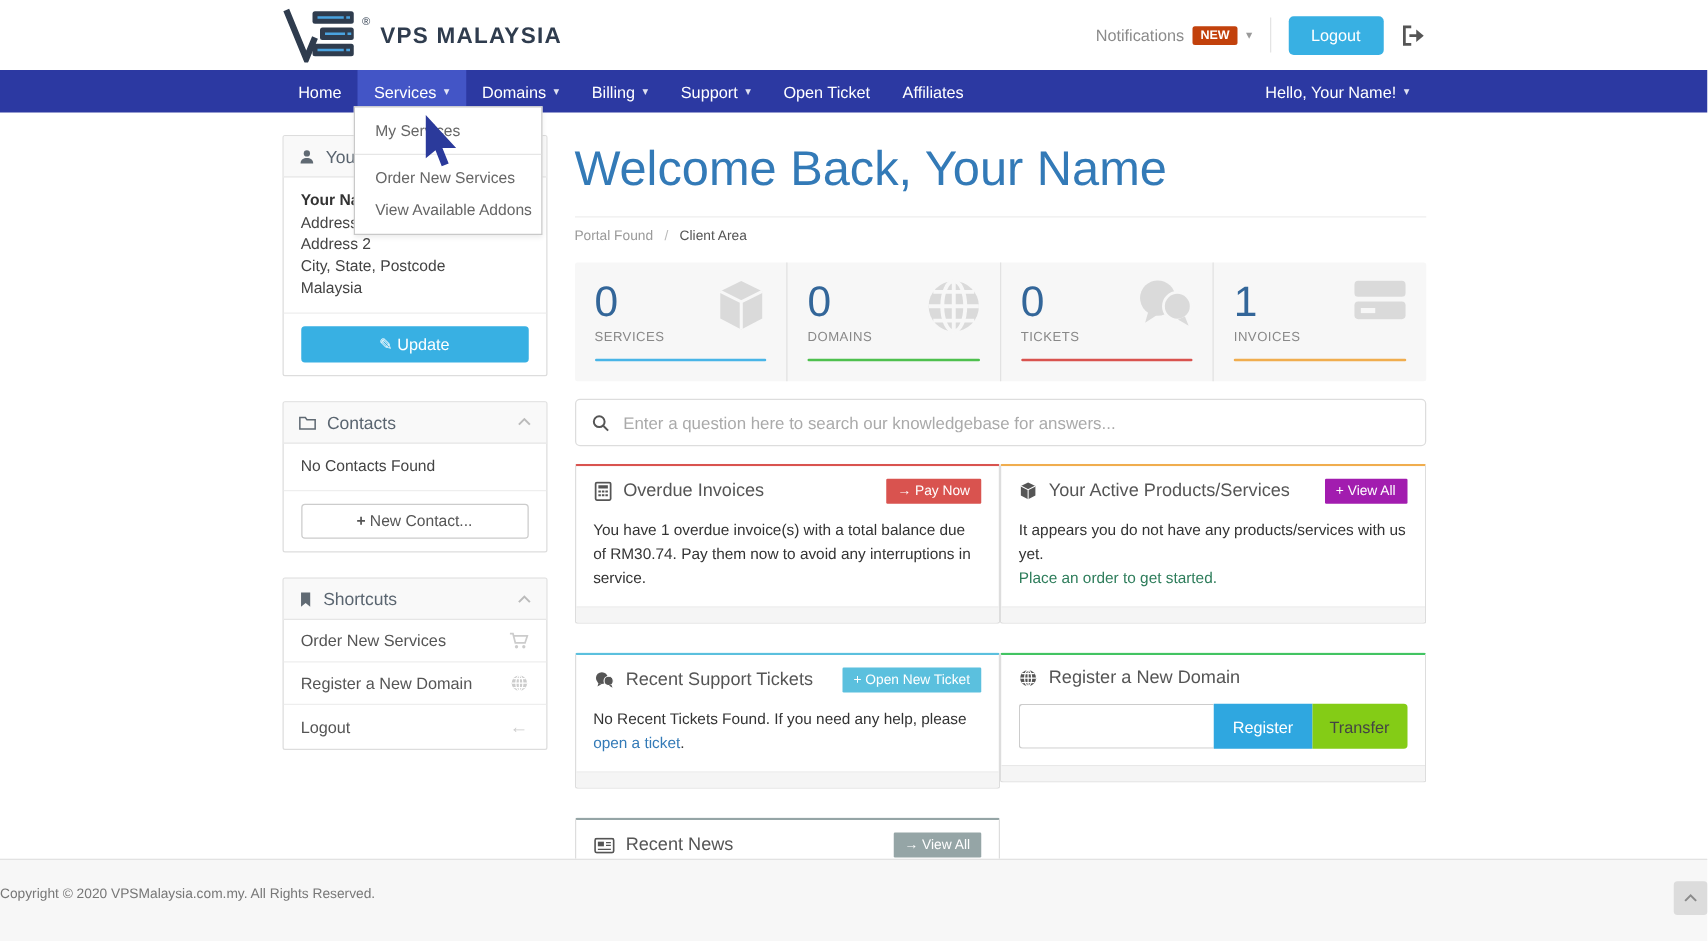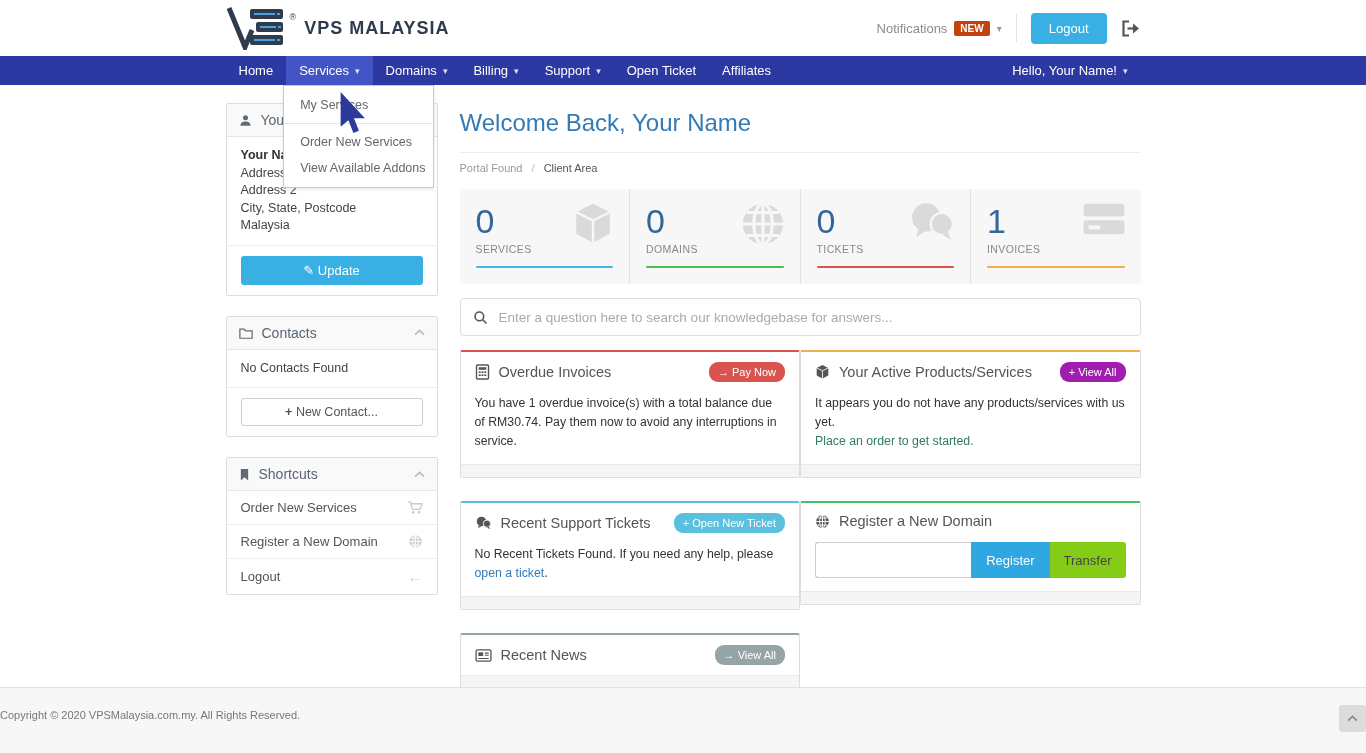--- a/index.html
+++ b/index.html
@@ -16,21 +16,21 @@
   .top-right{display:flex;align-items:center}
   .notif-label{color:#8b8b8b;font-size:13px;margin-right:7px}
   .badge-new{background:#c2410c;color:#fff;font-size:10px;font-weight:bold;padding:2px 6px;border-radius:2px}
   .caret-sm{color:#9a9a9a;font-size:10px;margin-left:7px}
   .vdiv{width:1px;height:28px;background:#e4e4e4;margin:0 14px}
   .btn-logout{background:#38b0e3;color:#fff;border:none;border-radius:4px;padding:8px 18px;font-size:13px;cursor:pointer}
   .exit-ic{margin-left:14px;display:flex}
 
   
   .navbar{flex:0 0 29px;background:#2c39a2}
-  .navbar .container{display:flex;height:29px;font-size:13px;color:#fff;position:relative}
+  .navbar .container{display:flex;height:34px;font-size:13px;color:#fff;position:relative}
   .nav-item{padding:0 13px;display:flex;align-items:center;gap:6px;cursor:pointer;white-space:nowrap}
   .nav-item .crt{font-size:9px;opacity:.85}
   .nav-item.active{background:#4355c6;position:relative}
   .nav-spacer{flex:1}
   .dropdown{position:absolute;top:29px;left:-3px;width:151px;background:#fff;border:1px solid #c9c9c9;padding:6px 0;z-index:20;box-shadow:0 2px 4px rgba(0,0,0,.08)}
   .dropdown-item{padding:6px 16px;font-size:12.5px;color:#666;cursor:pointer}
   .dropdown-divider{border-top:1px solid #e6e6e6;margin:5px 0}
   .cursor-overlay{position:absolute;left:55px;top:6px;z-index:21;pointer-events:none}
 
   
@@ -46,21 +46,21 @@
   .spanel-body .owner{font-weight:bold;color:#333}
   .spanel-footer{border-top:1px solid #eee;padding:10px 14px}
   .btn-update{width:100%;background:#38b0e3;color:#fff;border:none;border-radius:3px;padding:7px 0;font-size:13px;cursor:pointer}
   .btn-newcontact{width:100%;background:#fff;border:1px solid #ccc;border-radius:3px;padding:6px 0;font-size:12.5px;color:#555;cursor:pointer}
   .shortcut{display:flex;align-items:center;justify-content:space-between;padding:9px 14px;font-size:13px;color:#555;cursor:pointer}
   .shortcut + .shortcut{border-top:1px solid #eee}
   .shortcut .s-ic{display:flex;color:#ccc}
 
   
   .main{flex:1 1 auto;min-width:0}
-  .page-title{font-size:24px;font-weight:300;color:#337ab7;padding-bottom:15px;border-bottom:1px solid #eee;margin-top:6px}
+  .page-title{font-size:39px;font-weight:300;color:#337ab7;padding-bottom:15px;border-bottom:1px solid #eee;margin-top:6px}
   .breadcrumb{font-size:11px;color:#9a9a9a;padding:9px 0 15px}
   .breadcrumb .sep{margin:0 6px;color:#bbb}
   .breadcrumb .current{color:#555}
 
   .stats{display:flex;background:#f7f7f7;border-radius:2px}
   .stat{flex:1;position:relative;padding:13px 16px 16px;border-right:1px solid #e2e2e2}
   .stat:last-child{border-right:none}
   .stat-value{font-size:34px;font-weight:300;color:#336699;line-height:1.15}
   .stat-label{font-size:10.5px;color:#888;letter-spacing:.4px;margin-top:2px}
   .stat-bar{height:2px;margin-top:11px;border-radius:1px}
@@ -68,21 +68,21 @@
 
   .search-box{display:flex;align-items:center;gap:11px;border:1px solid #ddd;border-radius:4px;height:38px;padding:0 12px;margin-top:14px}
   .search-box input{border:none;outline:none;flex:1;font-size:13.5px;color:#555;background:transparent}
   .search-box input::placeholder{color:#aaa}
 
   .panels{display:flex;margin-top:14px}
   .pcol{flex:1;display:flex;flex-direction:column;gap:23px;min-width:0}
   .panel{border:1px solid #ddd;border-top:2px solid #ccc;border-radius:2px;background:#fff}
   .panel-header{display:flex;align-items:center;padding:10px 14px;gap:9px}
   .panel-title{font-size:14.5px;color:#555;flex:1;white-space:nowrap;overflow:hidden}
-  .btn-sm{font-size:11px;color:#fff;border:none;border-radius:9px;padding:4px 9px;cursor:pointer;white-space:nowrap}
+  .btn-sm{font-size:11px;color:#fff;border:none;border-radius:1px;padding:4px 9px;cursor:pointer;white-space:nowrap}
   .panel-body{padding:2px 14px 13px;font-size:12.3px;color:#333;line-height:1.55}
   .panel-footer{background:#f5f5f5;border-top:1px solid #e8e8e8;height:13px;border-radius:0 0 2px 2px}
   .link-green{color:#2e7d5b;cursor:pointer}
   .link-blue{color:#337ab7;cursor:pointer}
   .domain-form{display:flex;margin:3px 14px 13px;height:36px}
   .domain-form input{flex:1;border:1px solid #ccc;border-right:none;border-radius:3px 0 0 3px;padding:0 10px;font-size:13px;outline:none;min-width:0}
   .btn-register{background:#2fa7e0;color:#fff;border:none;padding:0 15px;font-size:13px;cursor:pointer}
   .btn-transfer{background:#84cc16;color:#444;border:none;border-radius:0 3px 3px 0;padding:0 14px;font-size:13px;cursor:pointer}
 
   

